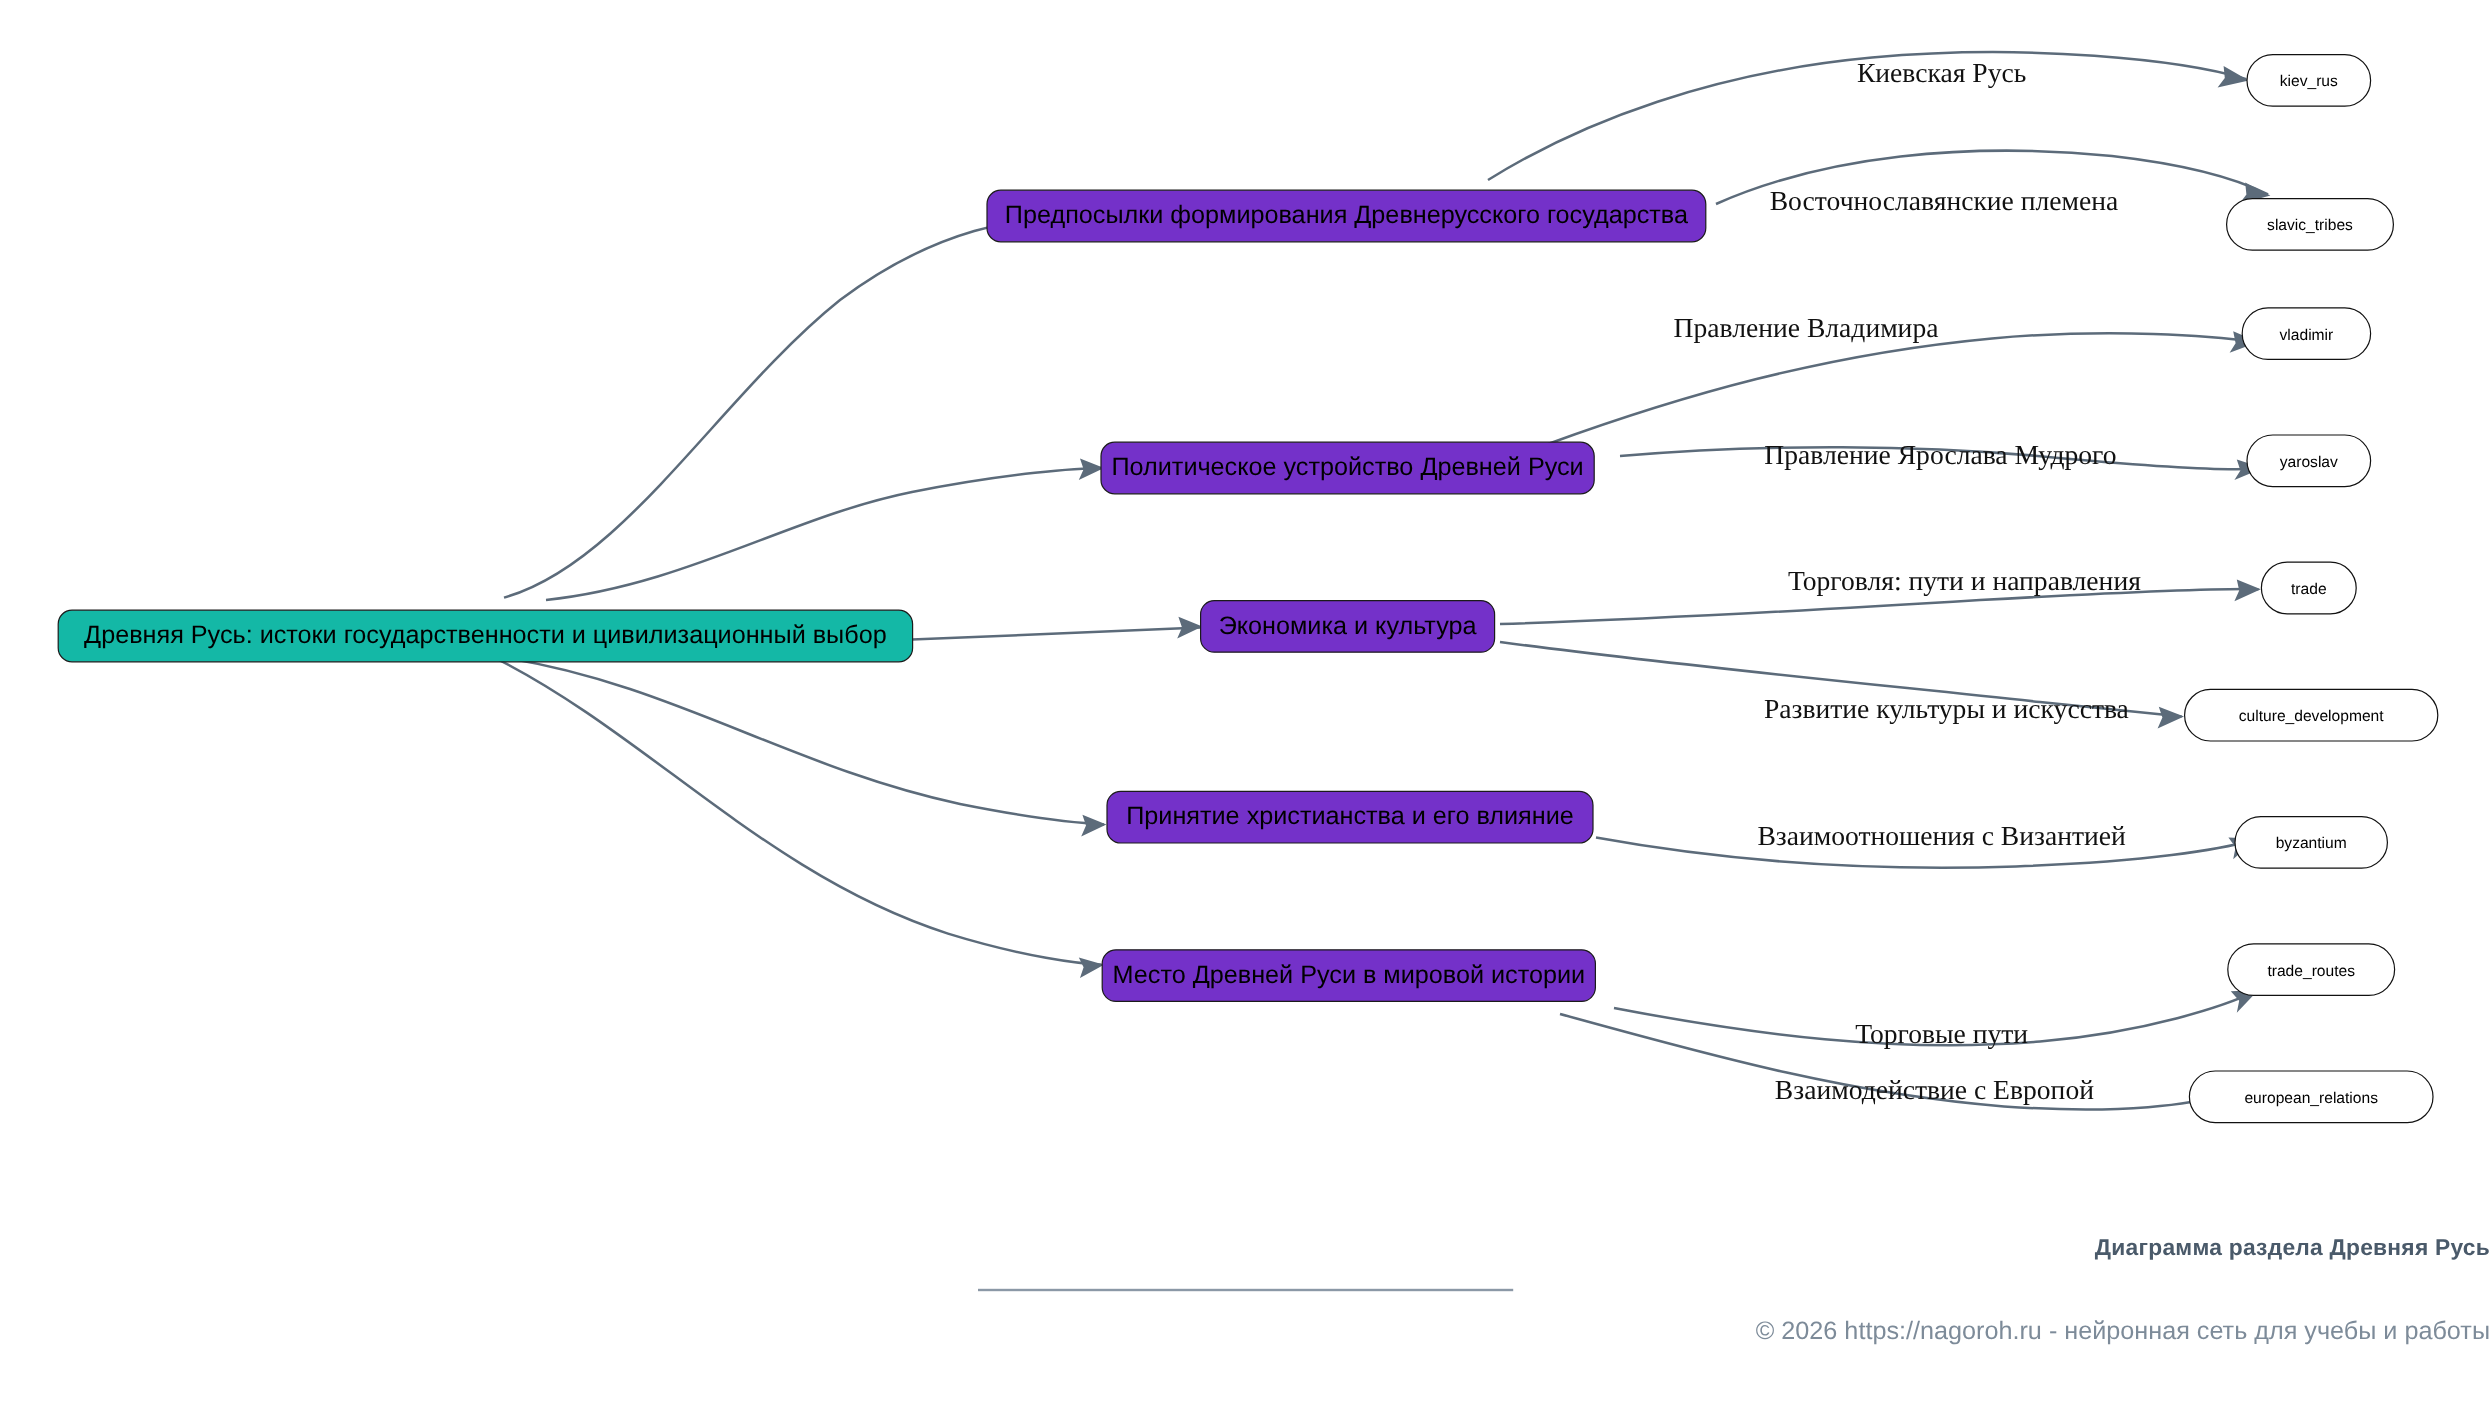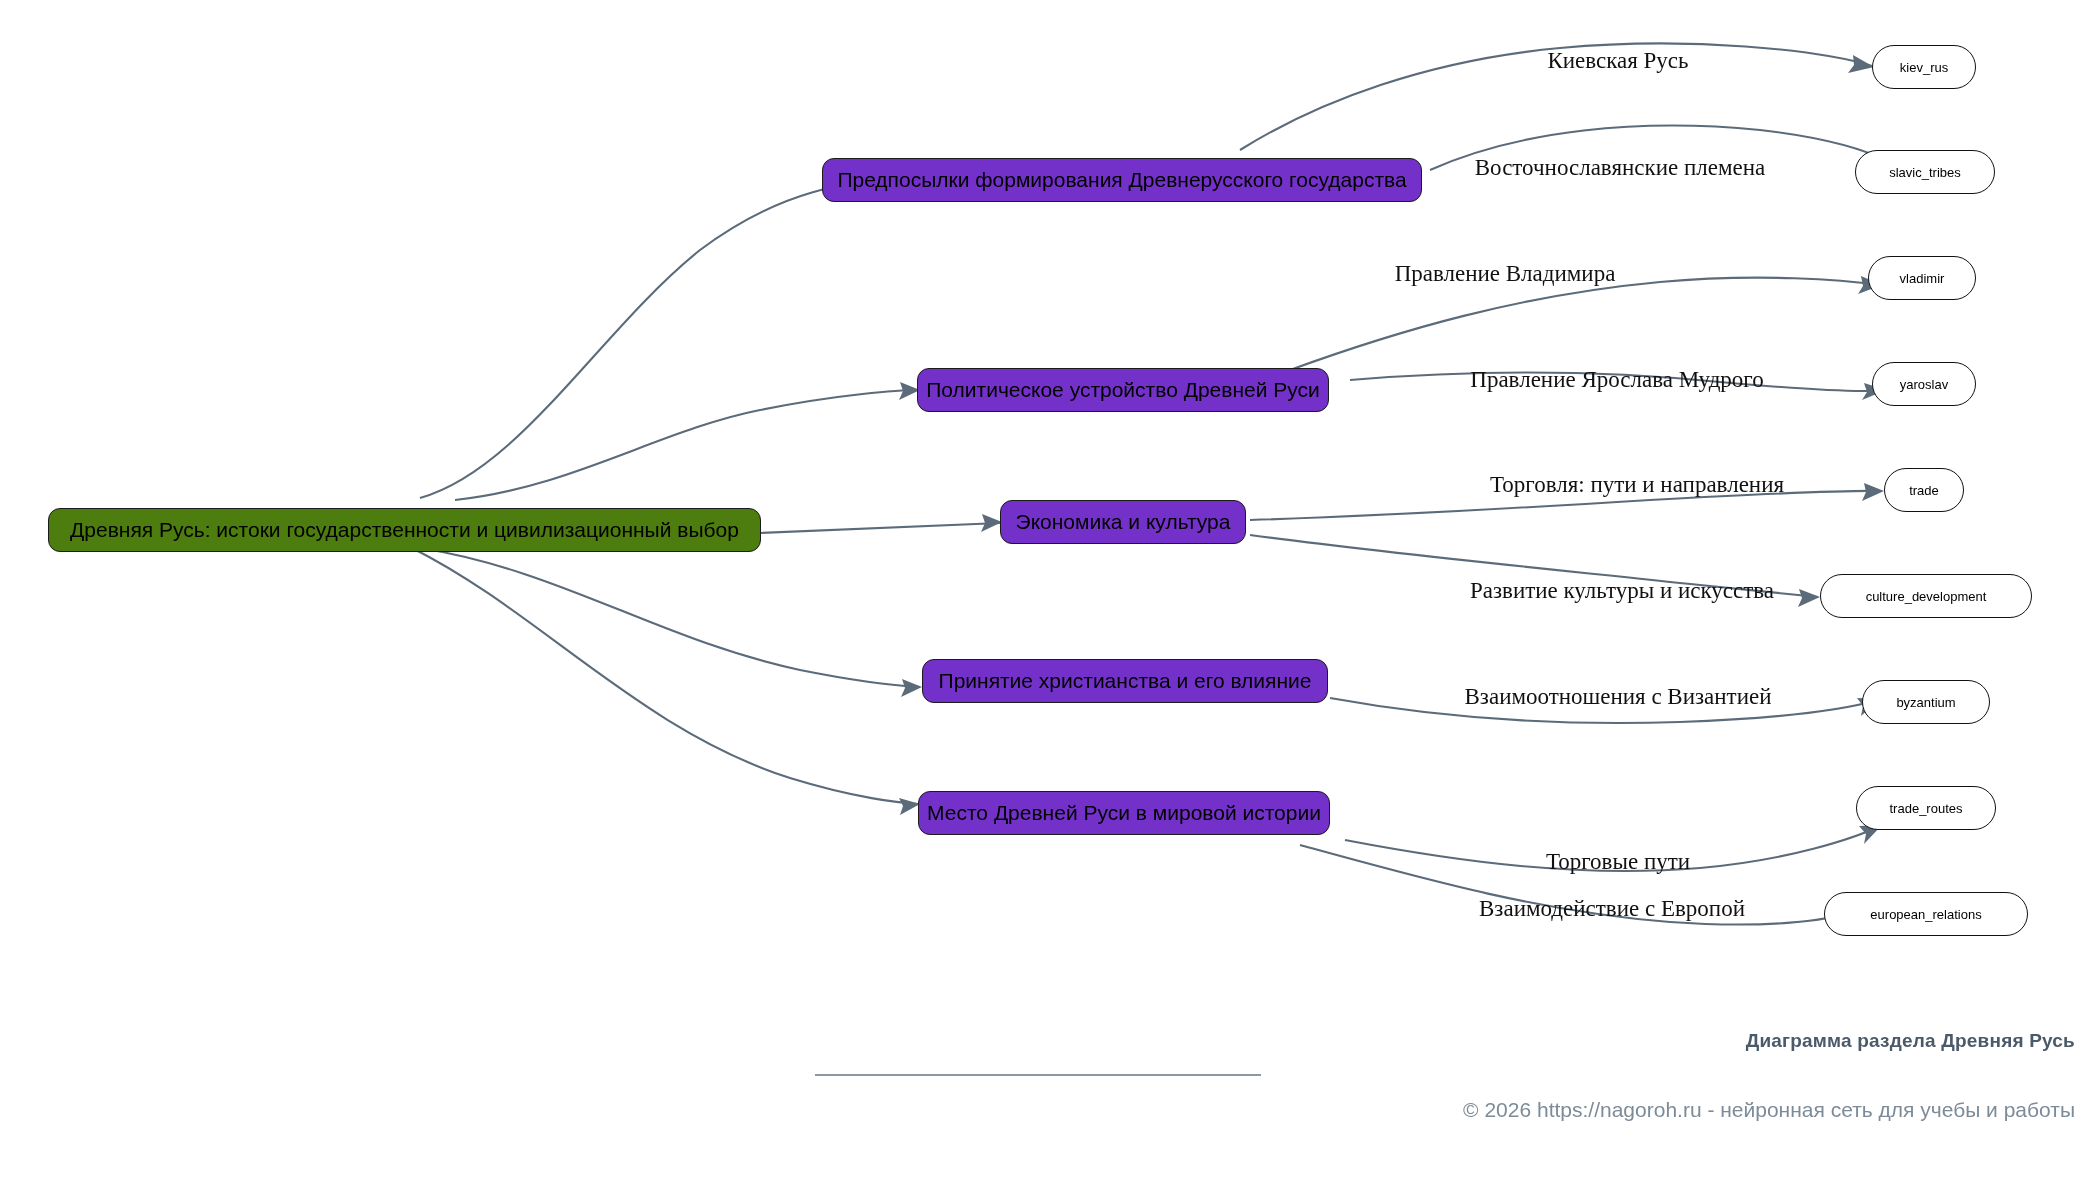--- a/index.html
+++ b/index.html
@@ -46,21 +46,21 @@
     box-sizing: border-box;
     display: flex;
     align-items: center;
     justify-content: center;
     white-space: nowrap;
     color: #000000;
     font-family: "Liberation Sans", sans-serif;
   }
 
   .node-root {
-    background: #4d7c0f;
+    background: #14b8a6;
     border: 1.6px solid #1b1b1b;
     border-radius: 12px;
     font-size: 21px;
     padding: 0 16px;
     height: 44px;
   }
 
   .node-branch {
     background: #7431C9;
     border: 1.6px solid #1b1b1b;
@@ -217,21 +217,21 @@
   </div>
 
   <div class="node node-branch" style="left:918px; top:791px; width:412px;">
     <span>Место Древней Руси в мировой истории</span>
   </div>
 
   <div class="node node-leaf" style="left:1872px; top:45px; width:104px;">
     <span>kiev_rus</span>
   </div>
 
-  <div class="node node-leaf" style="left:1855px; top:150px; width:140px;">
+  <div class="node node-leaf" style="left:1855px; top:165px; width:140px;">
     <span>slavic_tribes</span>
   </div>
 
   <div class="node node-leaf" style="left:1868px; top:256px; width:108px;">
     <span>vladimir</span>
   </div>
 
   <div class="node node-leaf" style="left:1872px; top:362px; width:104px;">
     <span>yaroslav</span>
   </div>

